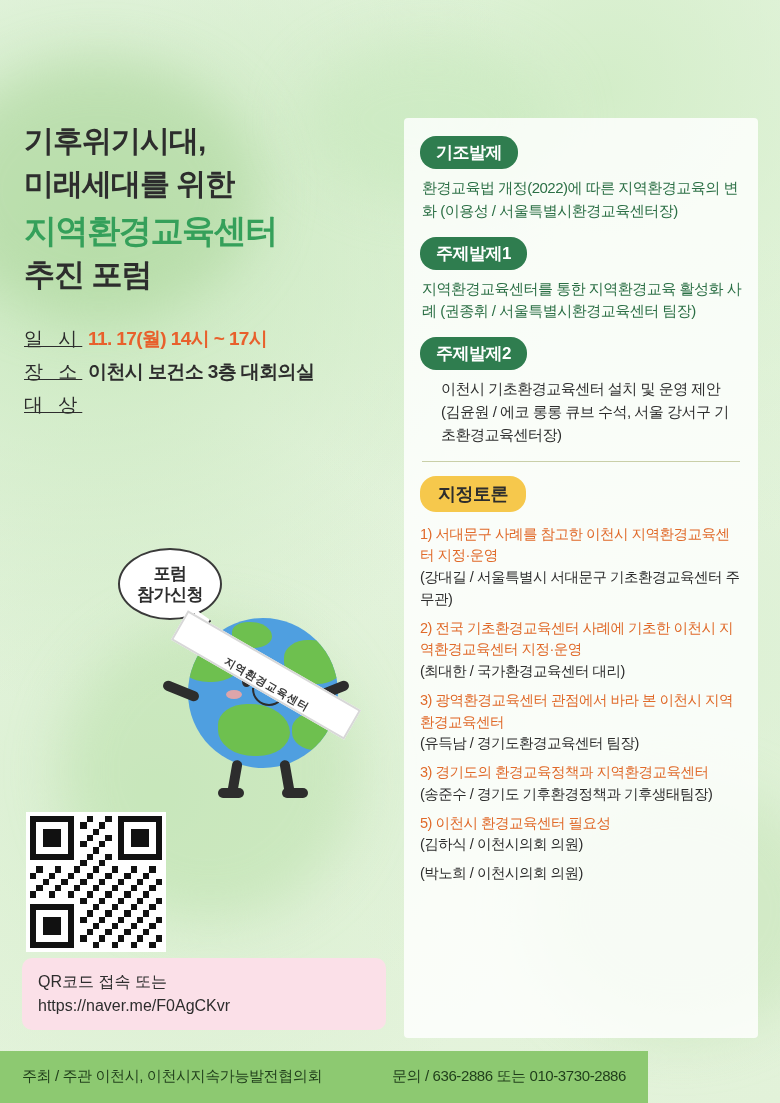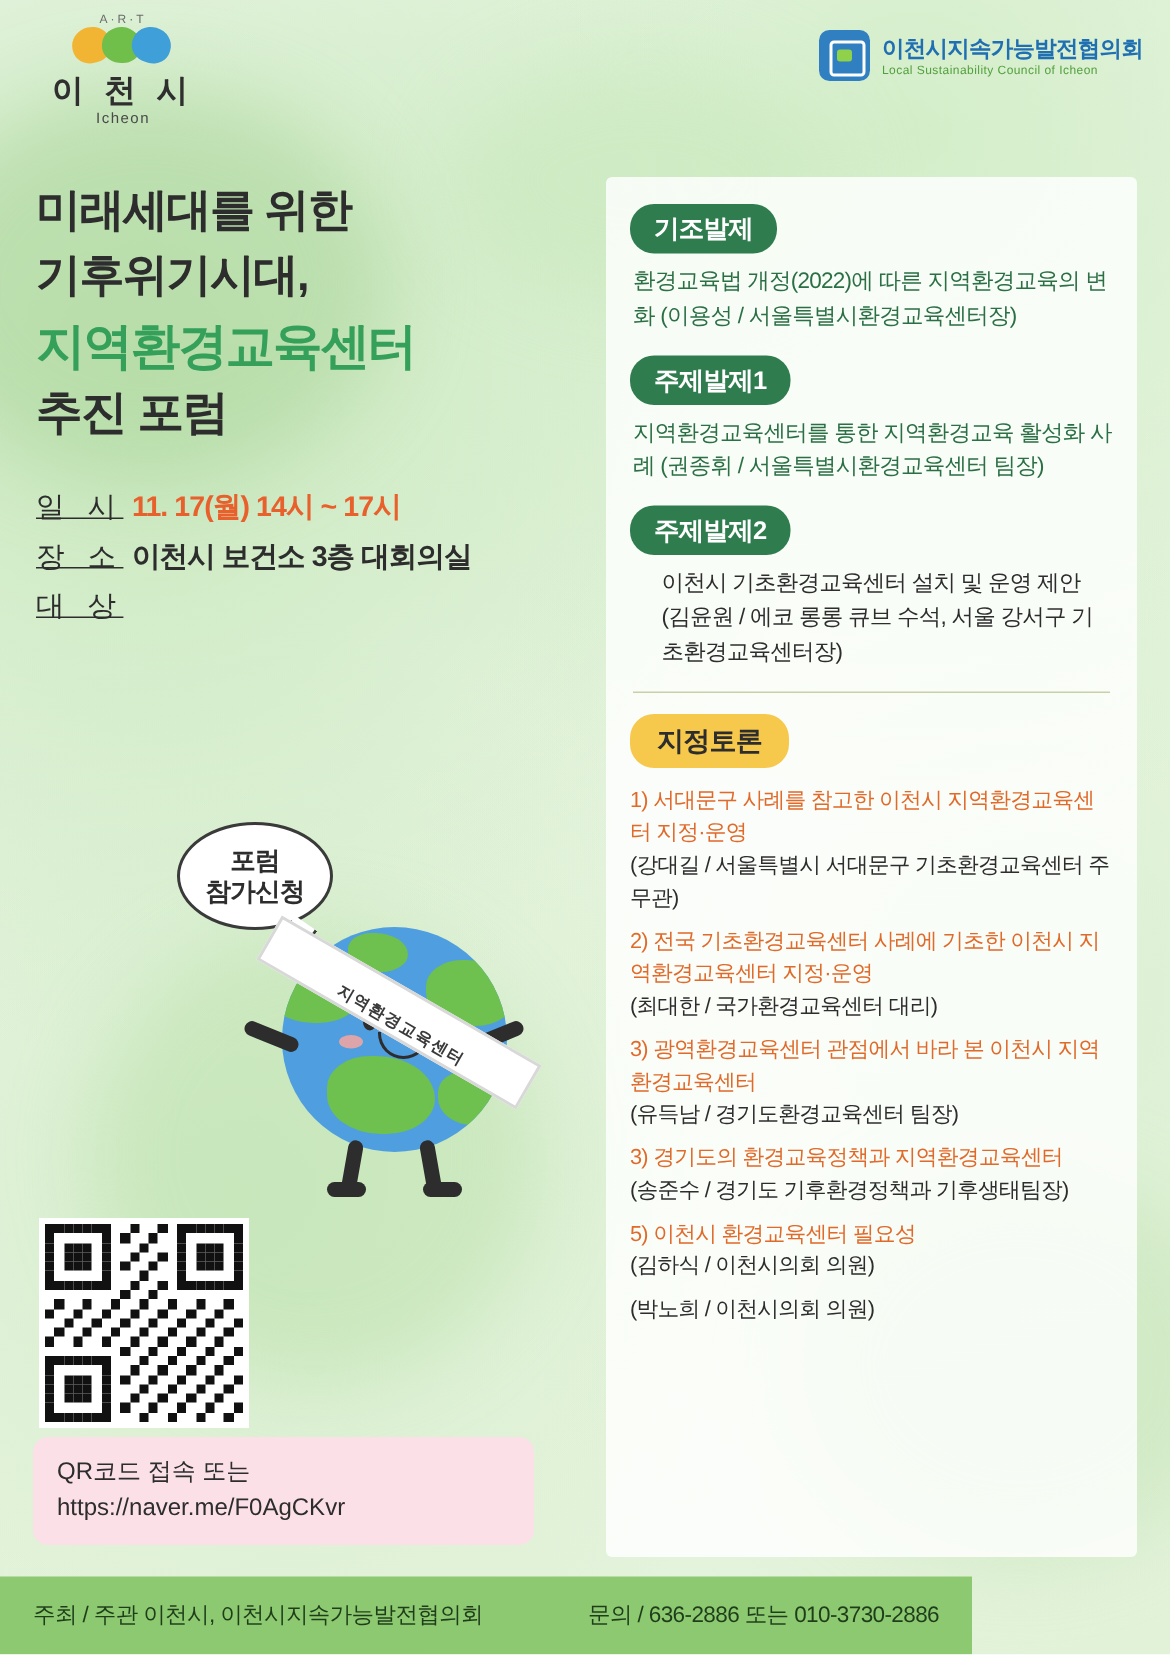--- a/index.html
+++ b/index.html
@@ -309,21 +309,21 @@
     display: grid;
     grid-template-columns: repeat(21, 1fr);
     grid-template-rows: repeat(21, 1fr);
   }
   .qr-grid i { background: transparent; }
   .qr-grid i.on { background: #111111; }
 
   .qr-note {
     position: absolute;
     left: 22px; top: 958px;
-    width: 334px;
+    width: 364px;
     background: #fbe0e8;
     border-radius: 10px;
     padding: 12px 16px;
     box-sizing: border-box;
     font-size: 16px;
     color: #2d2d2d;
     line-height: 1.5;
   }
 
   
@@ -403,43 +403,24 @@
 </style>
 </head>
 <body>
 
 <div class="poster">
   <div class="wash a"></div>
   <div class="wash b"></div>
   <div class="wash c"></div>
   <div class="wash d"></div>
 
-  <div class="header">
-    <div class="logo-left">
-      <div class="art">A·R·T</div>
-      <div class="marks">
-        <span class="m1"></span>
-          <span class="m2"></span>
-          <span class="m3"></span>
-      </div>
-      <div class="kr">이 천 시</div>
-      <div class="en">Icheon</div>
-    </div>
-    <div class="logo-right">
-      <div class="badge"></div>
-      <div class="txt">
-        <div class="kr">이천시지속가능발전협의회</div>
-        <div class="en">Local Sustainability Council of Icheon</div>
-      </div>
-    </div>
-  </div>
 
   <div class="left">
+    <div class="title-line">기후위기시대,</div>
     <div class="title-line">미래세대를 위한</div>
-    <div class="title-line">기후위기시대,</div>
     <div class="title-hl">지역환경교육센터</div>
     <div class="title-sub">추진 포럼</div>
 
     <div class="info">
       <div class="info-row">
         <div class="info-label">일  시</div>
         <div class="info-value">
           <span class="accent">11. 17(월) 14시 ~ 17시</span>
         </div>
       </div>

